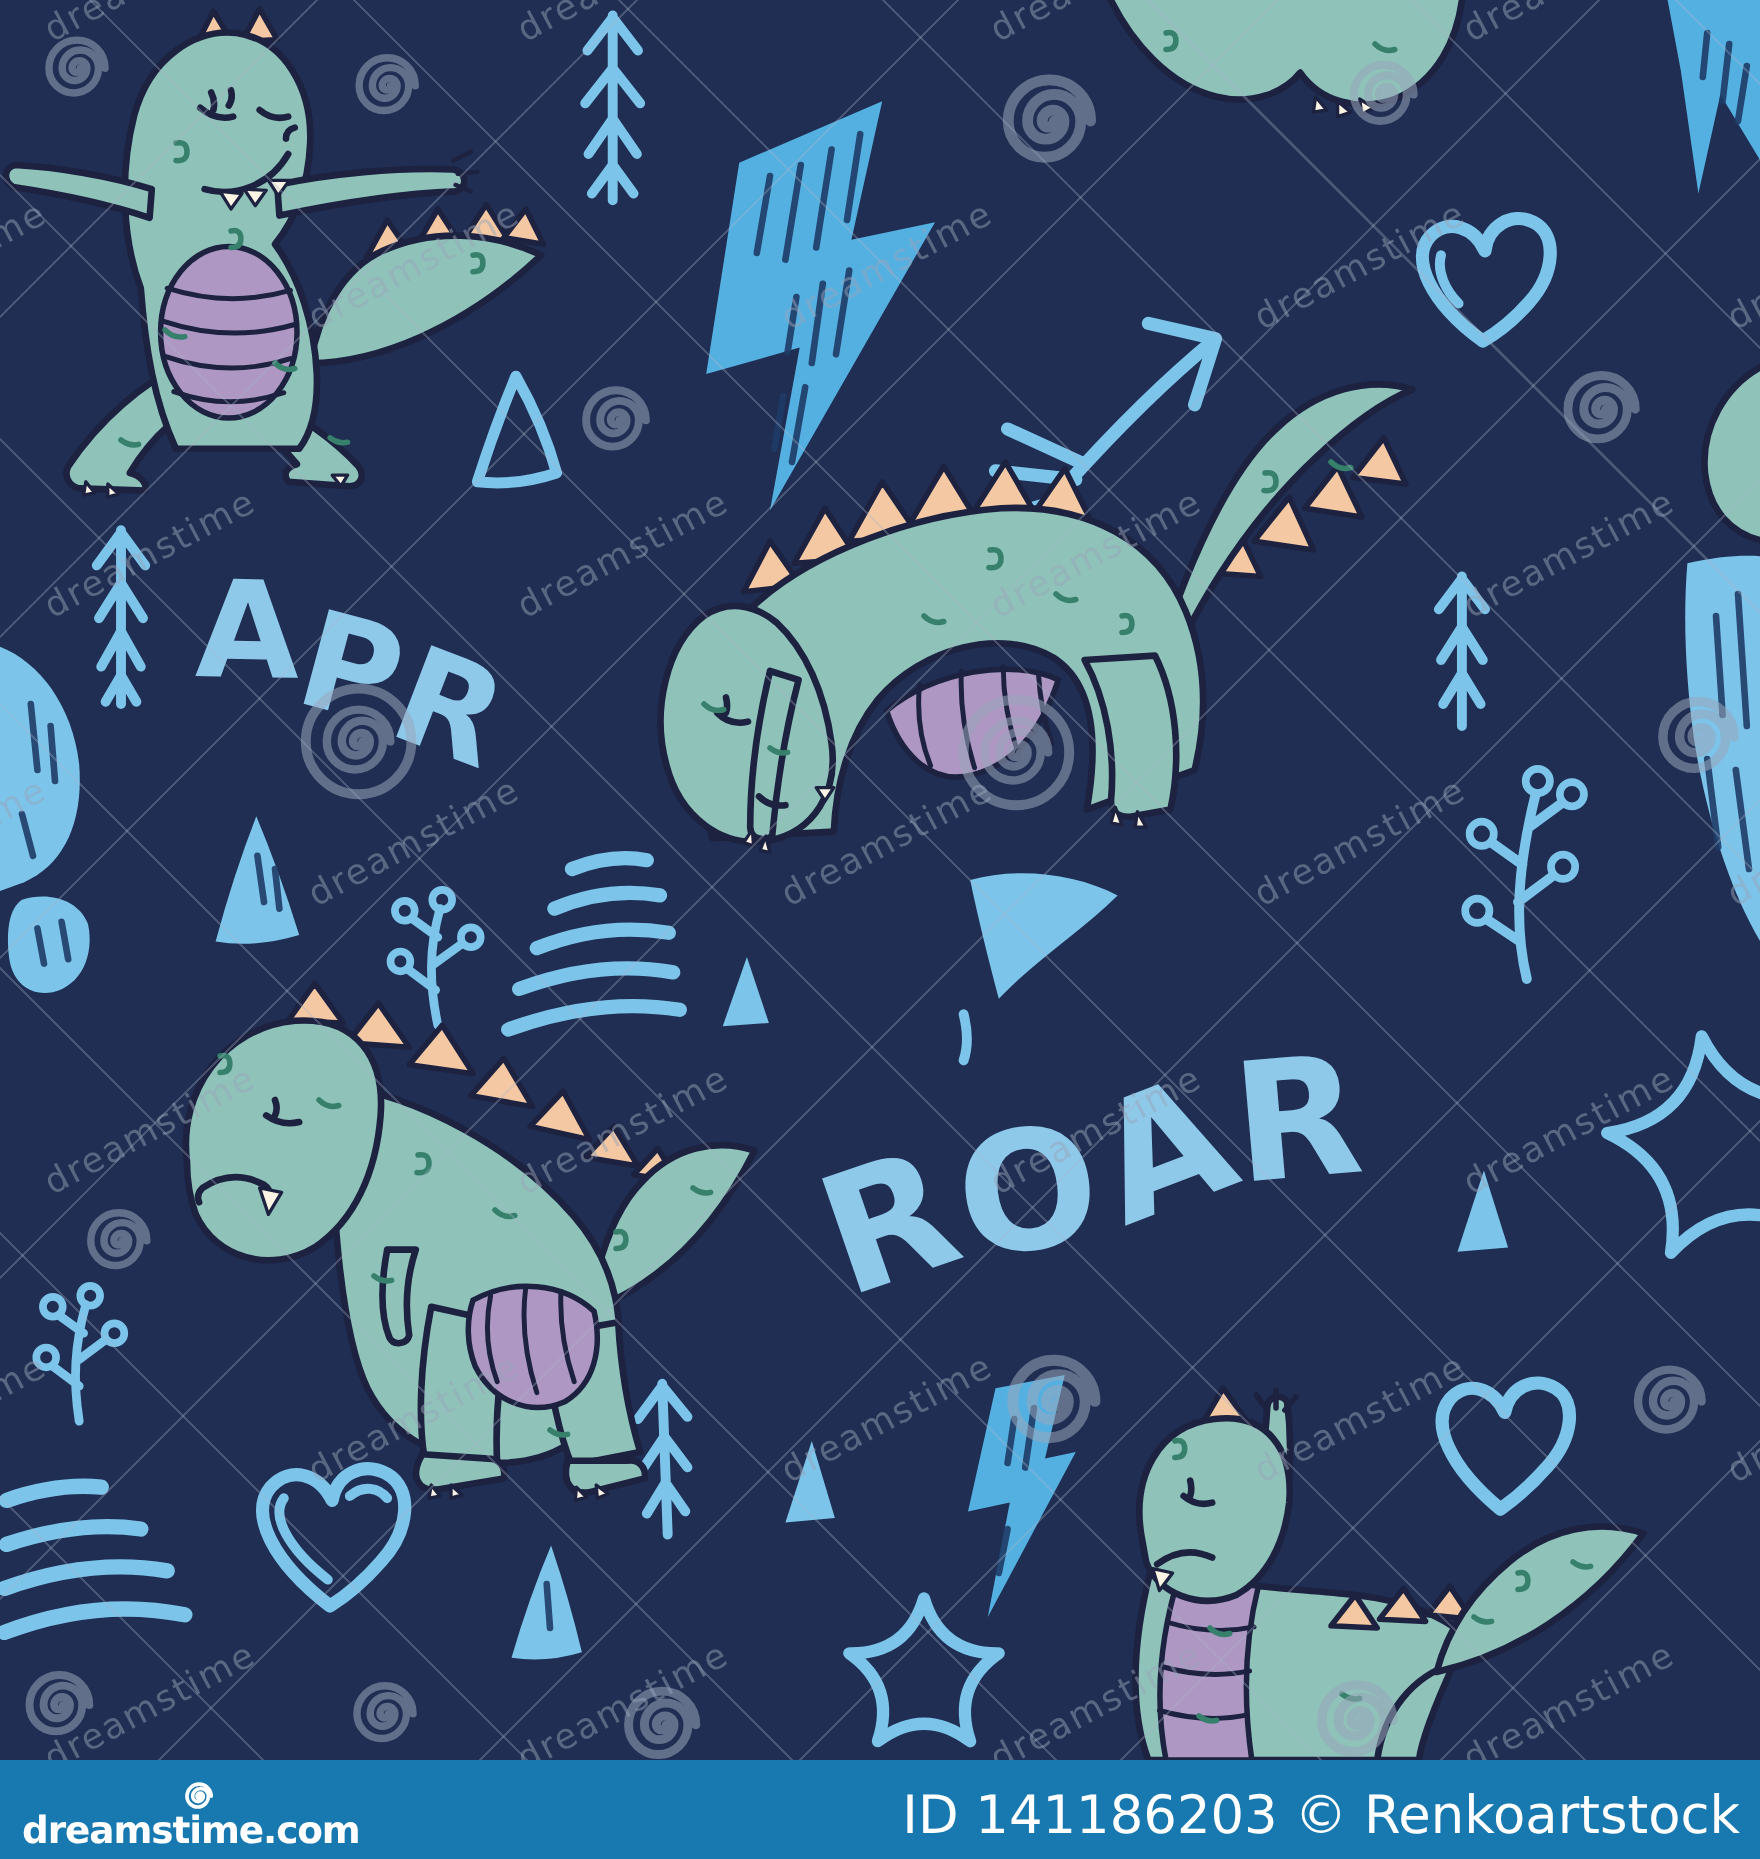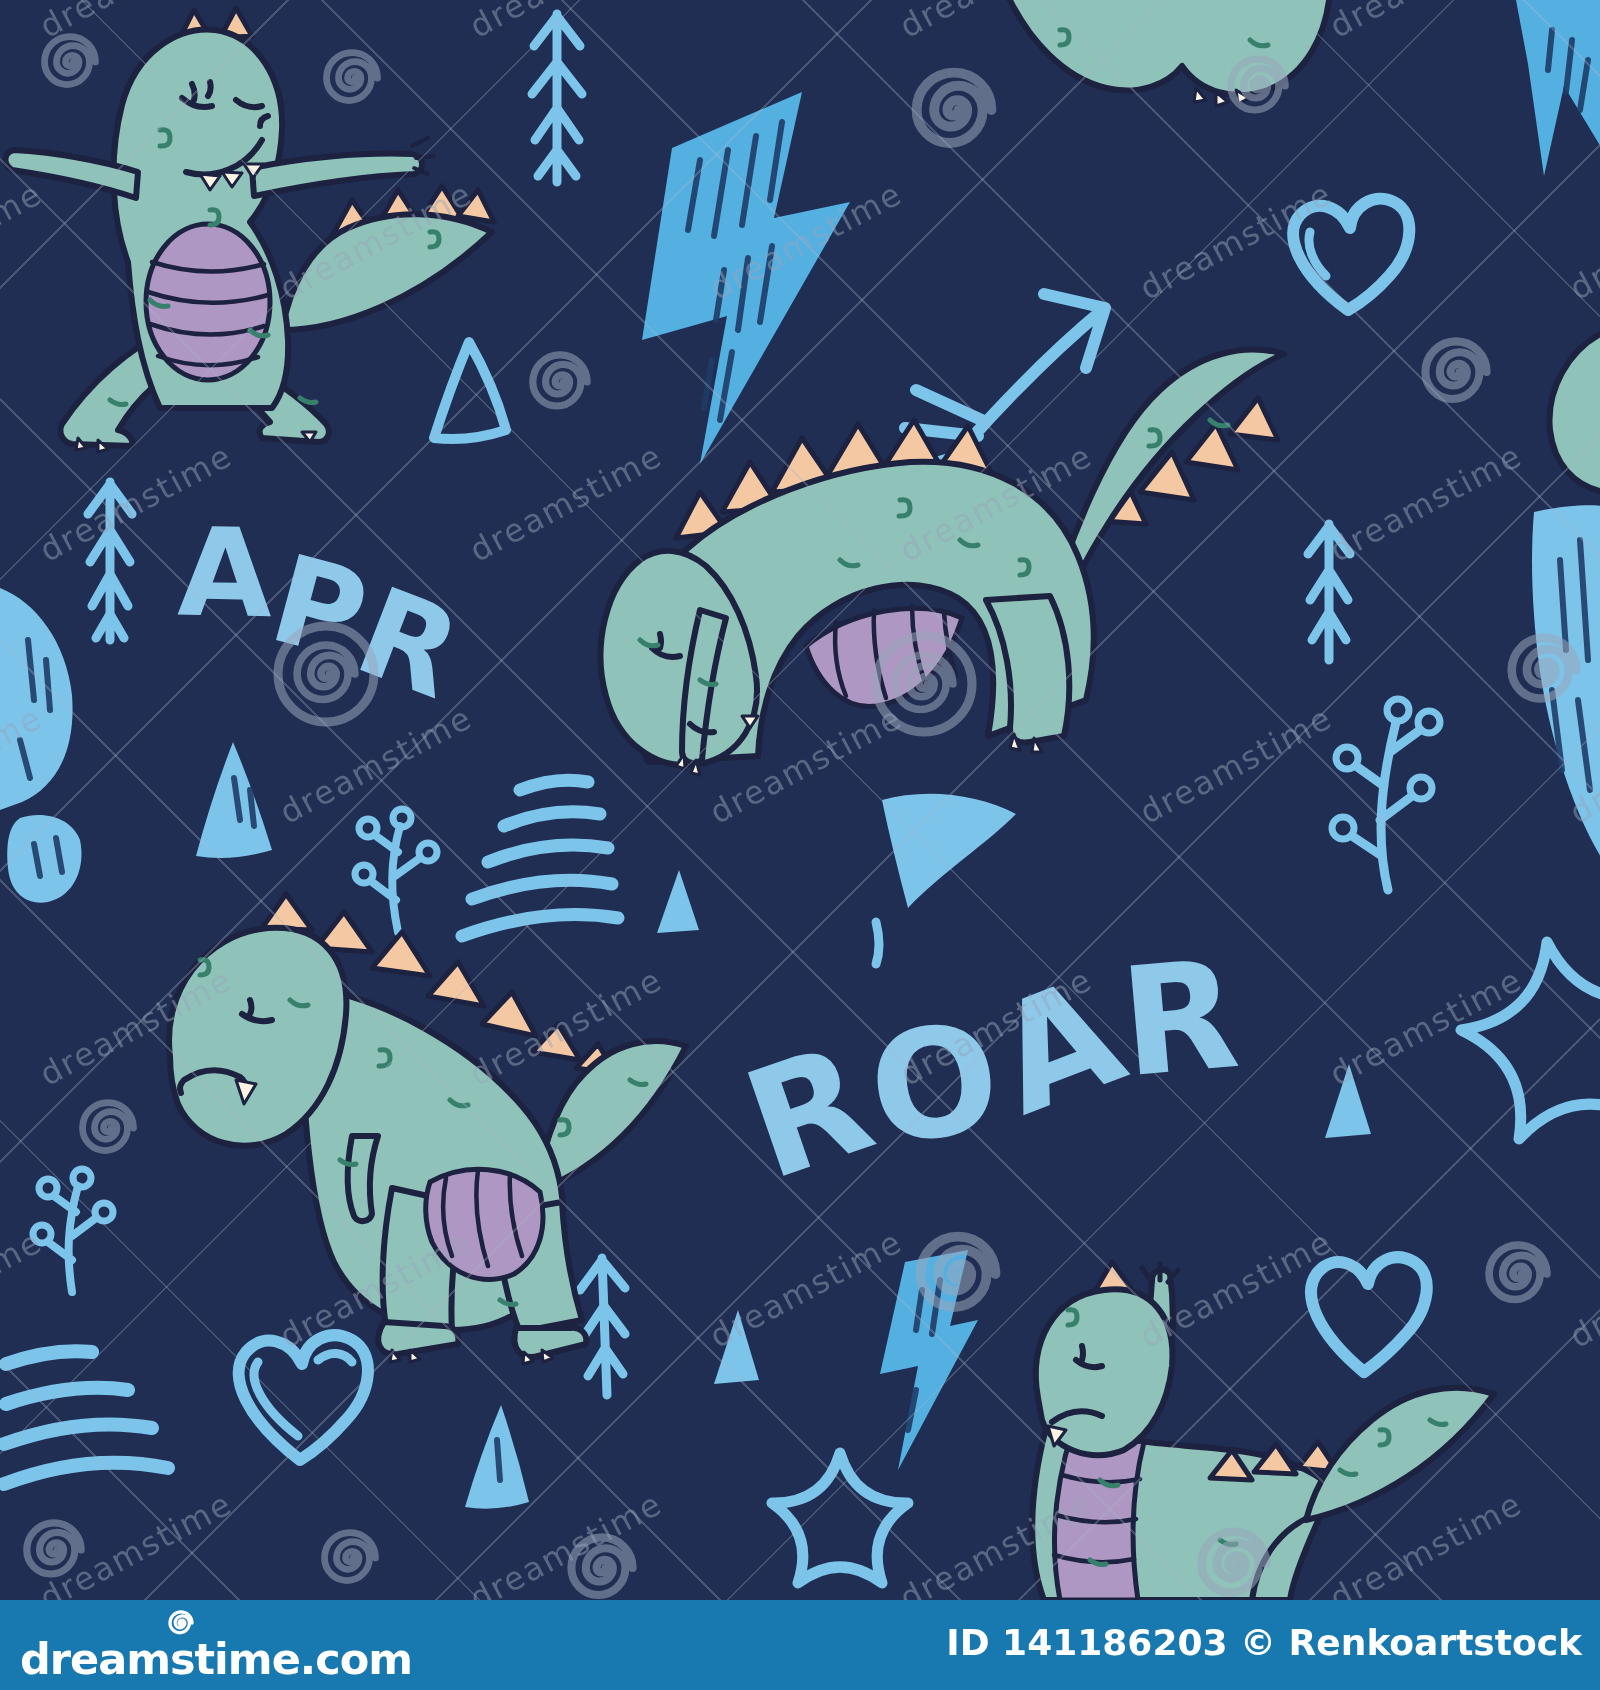--- a/index.html
+++ b/index.html
@@ -43,23 +43,23 @@
   #wm-lines{position:absolute;inset:0;
     background-image:
       repeating-linear-gradient(45deg, transparent 0 168px, rgba(168,180,202,.30) 168px 170px),
       repeating-linear-gradient(-45deg, transparent 0 204px, rgba(168,180,202,.30) 204px 206px);}
   .wmt{position:absolute;font-size:32px;letter-spacing:2px;color:var(--wm);opacity:.48;
        transform:rotate(-28deg);white-space:nowrap;}
   #wmsvg{position:absolute;left:0;top:0}
   .wsp{fill:none;stroke:var(--wm);opacity:.55;stroke-width:9;stroke-linecap:round}
   
   .footer{position:absolute;left:0;top:1600px;width:1600px;height:90px;background:var(--footer-bg);color:var(--footer-fg);}
-  .logo{position:absolute;left:20px;bottom:6px;font-weight:bold;font-size:43px;letter-spacing:-1px;}
+  .logo{position:absolute;left:20px;bottom:6px;font-weight:bold;font-size:34px;letter-spacing:-1px;}
   .logo-spiral{position:absolute;left:148px;top:-24px;}
-  .credit{position:absolute;right:18px;top:22px;font-weight:bold;font-size:36px;}
+  .credit{position:absolute;right:18px;top:22px;font-weight:normal;font-size:48px;}
 </style>
 </head>
 <body>
 
 <div class="stage">
 
   <svg id="art" width="1600" height="1600" viewBox="0 0 1600 1600">
 
     <g>
       <path class="dlt" d="M557,182 L557,14 M557,16 L534,46 M557,16 L580,46 M557,62 L532,94 M557,62 L582,94 M557,108 L535,140 M557,108 L579,140 M557,150 L538,176 M557,150 L576,176"></path>

